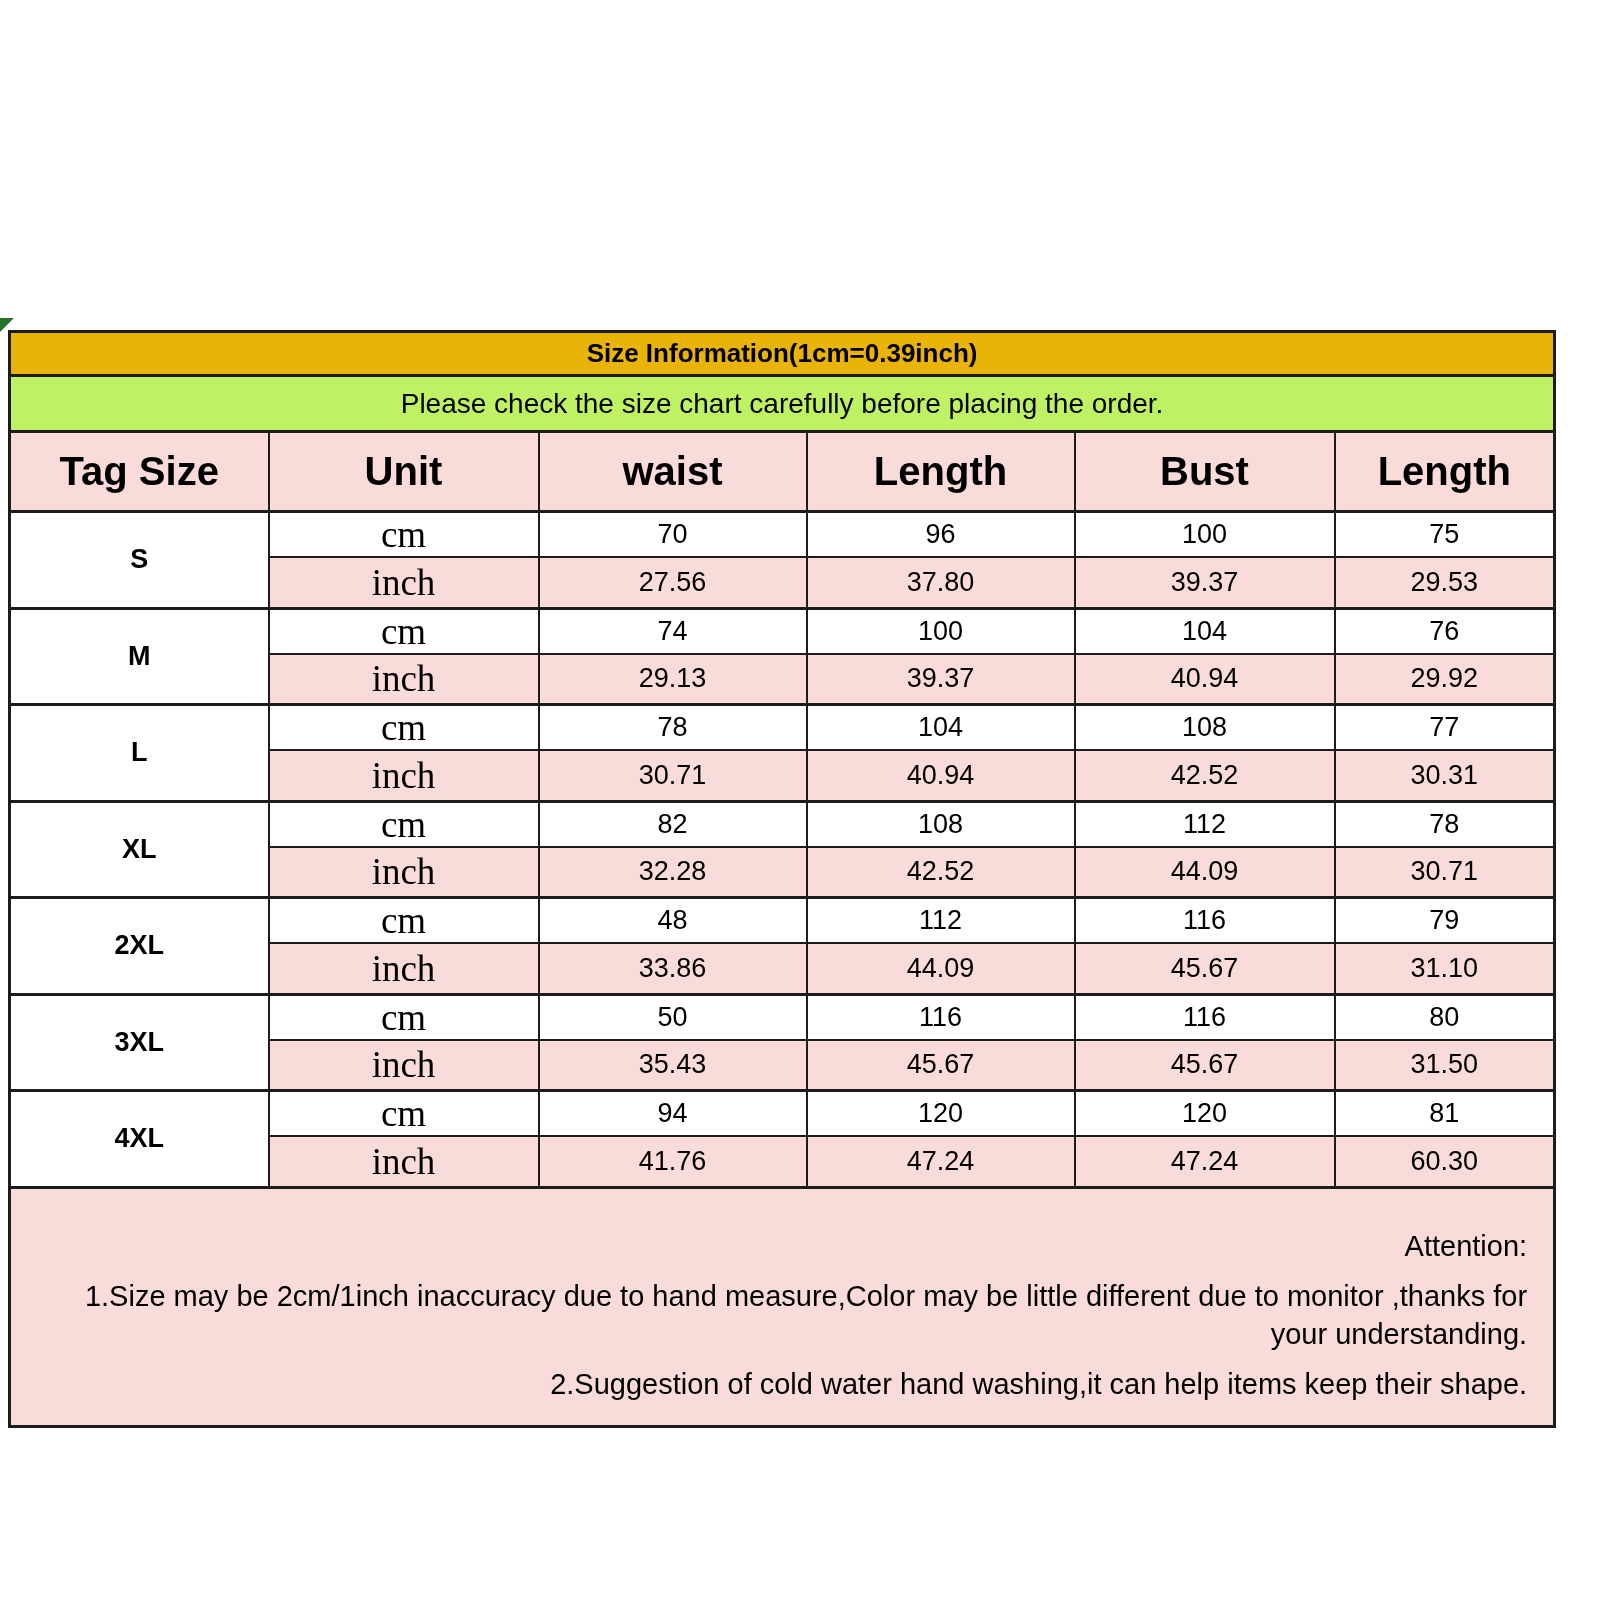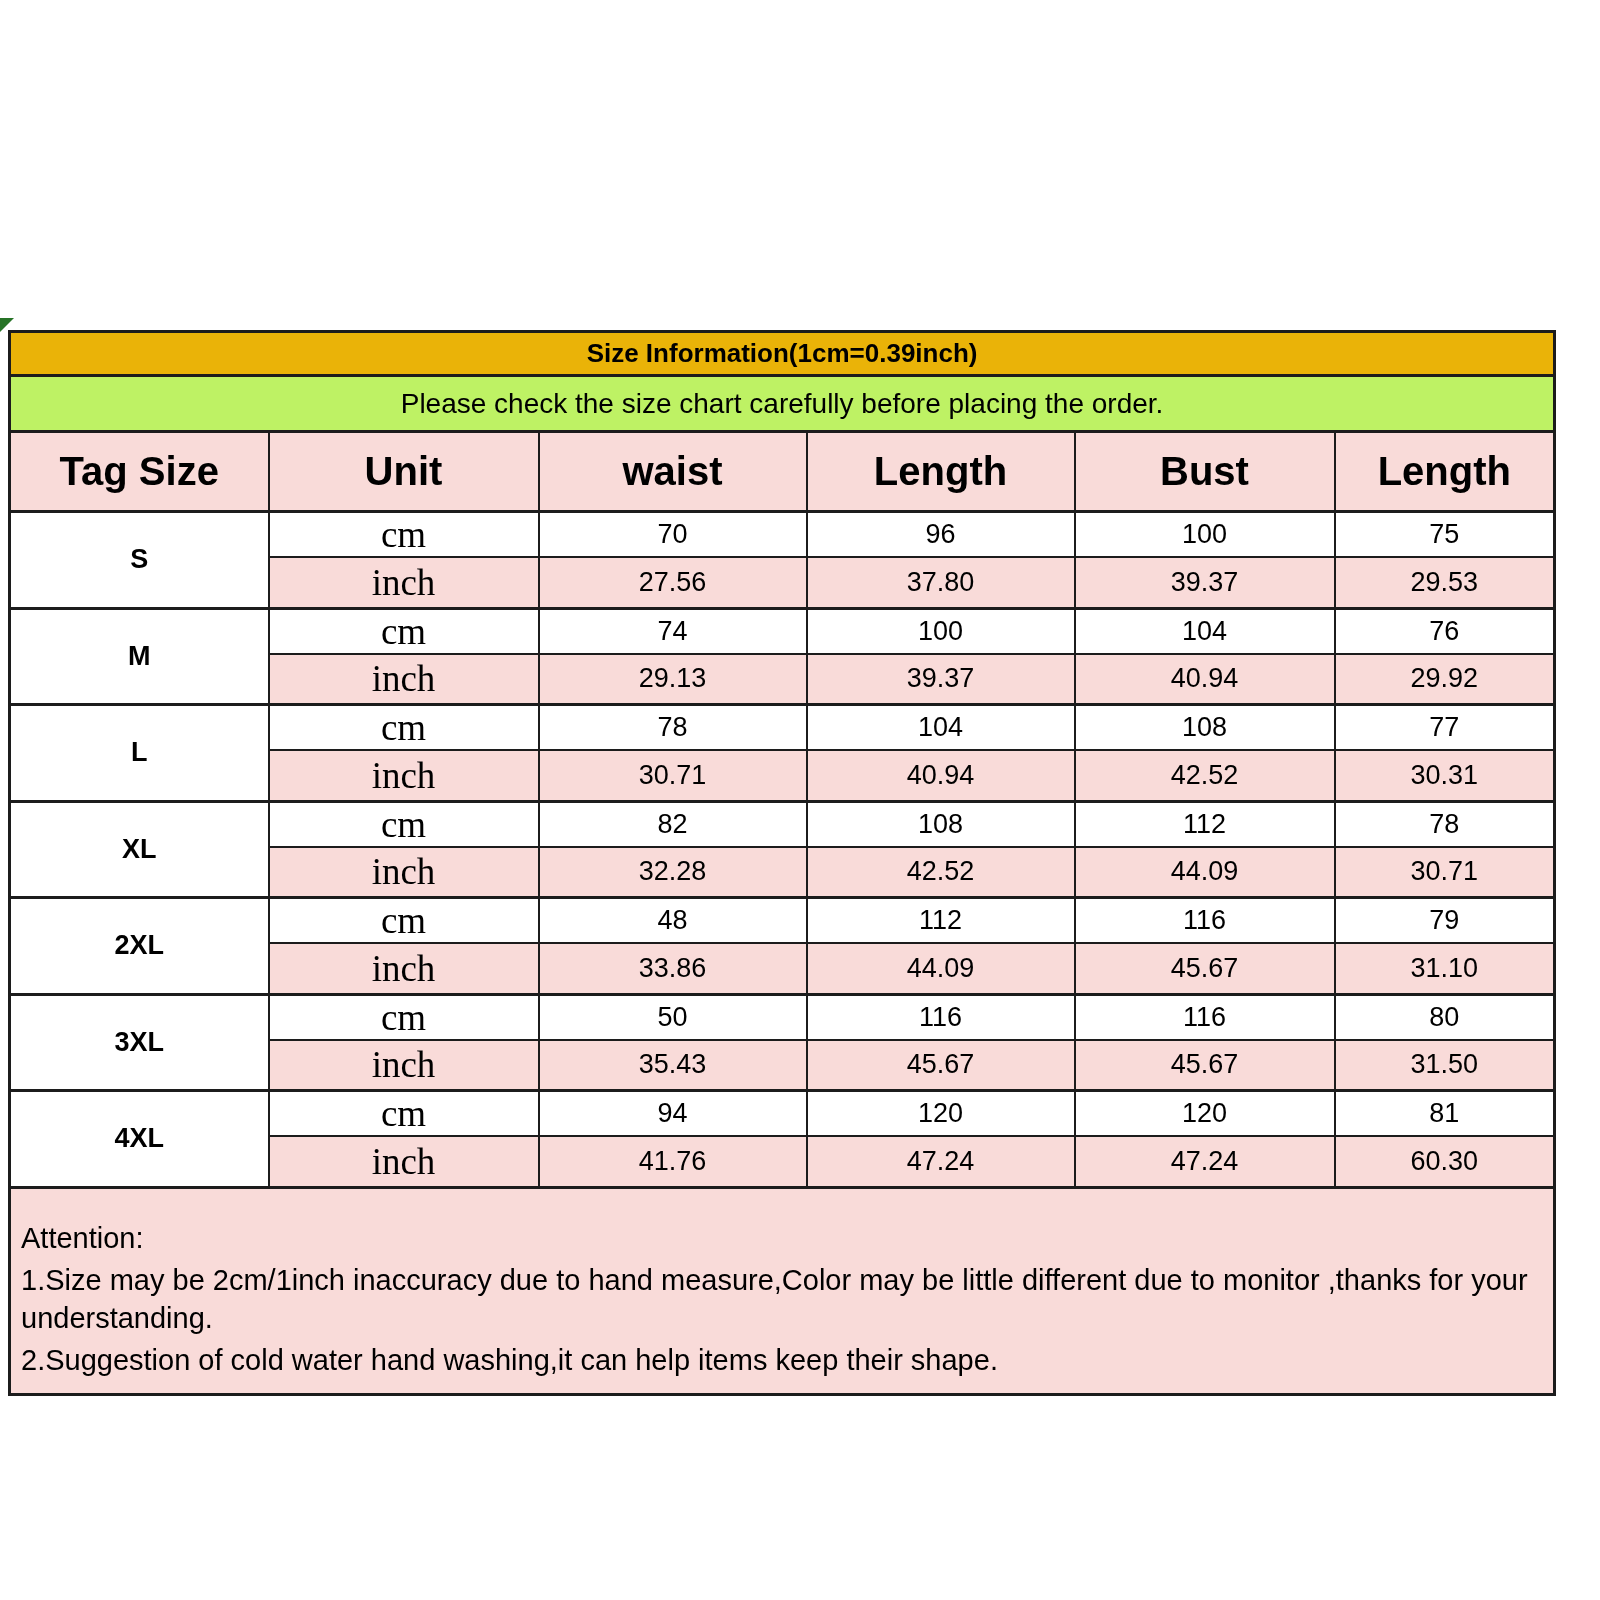--- a/index.html
+++ b/index.html
@@ -67,21 +67,21 @@
   tr.attention-row td {
     background: #f9dbd9;
     border-top-width: 3px;
     height: 166px;
     text-align: left;
     vertical-align: top;
     padding: 26px 14px 10px 6px;
     font-size: 29px;
     line-height: 38px;
   }
-  .attention-row p { margin: 4px; }
+  .attention-row p { margin: 12px; text-align: right; }
 </style>
 </head>
 <body>
 
 <div class="corner-mark"></div>
 
 <div class="size-table-wrap">
   <table class="size-table">
     <colgroup>
       <col style="width:259px">

